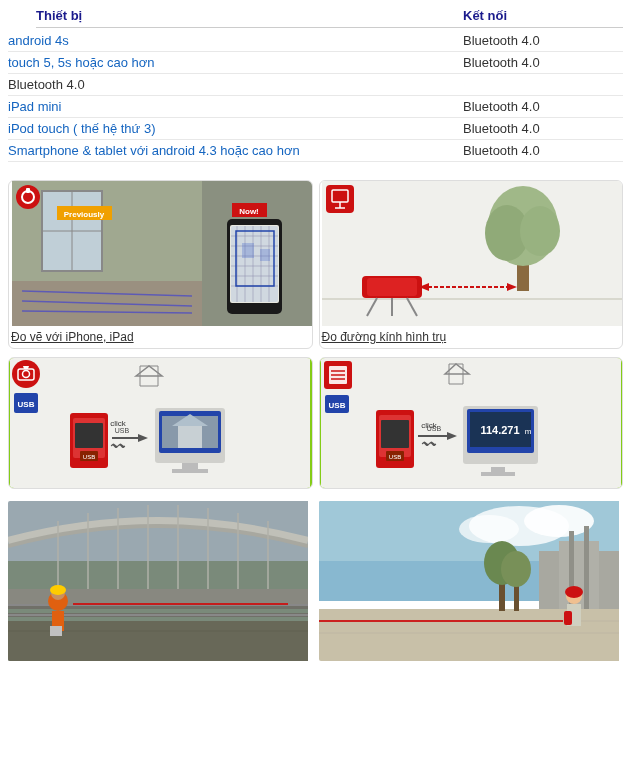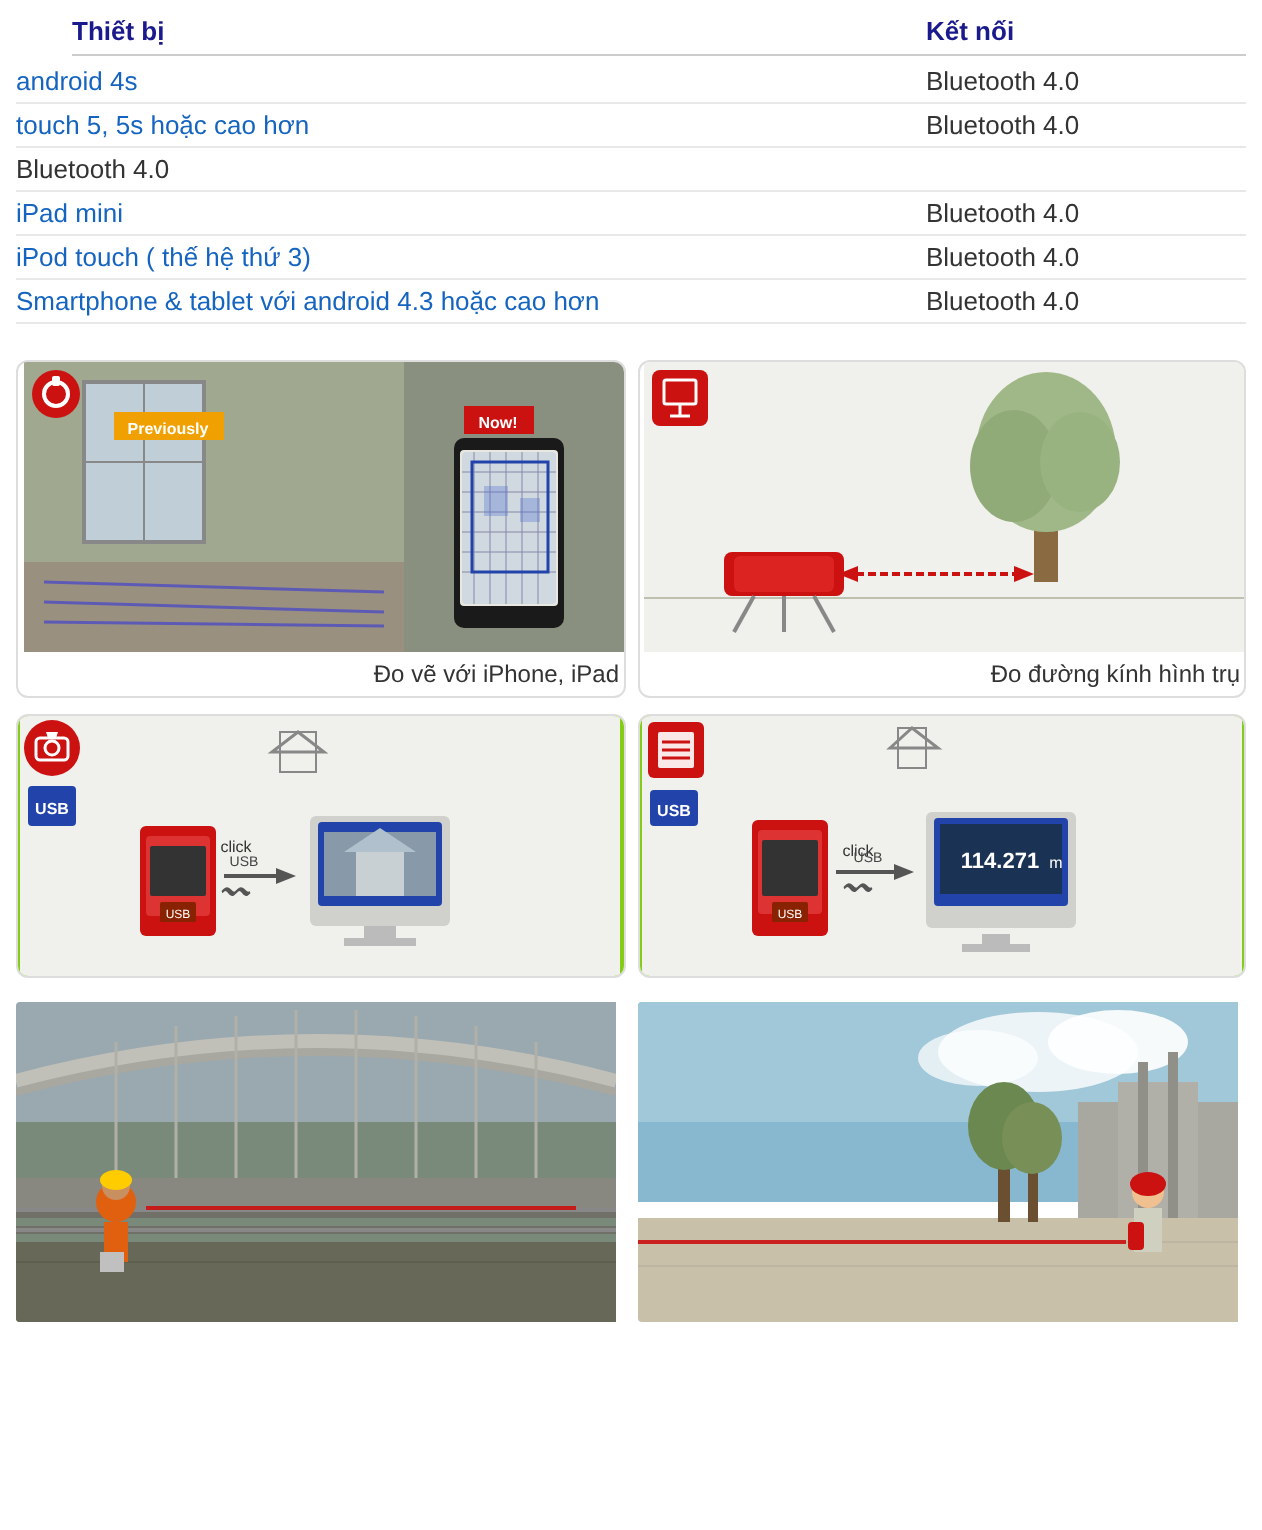--- a/index.html
+++ b/index.html
@@ -60,24 +60,25 @@
     .image-placeholder {
       width: 100%;
       height: 145px;
       display: flex;
       align-items: center;
       justify-content: flex-end;
       position: relative;
       overflow: hidden;
     }
     .caption {
-      text-align: right;
+      text-align: left;
       font-size: 12px;
       padding: 4px 2px;
       color: #333;
+      text-decoration: underline;
     }
     
     .images-row2 {
       display: flex;
       gap: 6px;
       padding: 4px 8px 8px 8px;
     }
     .image-card2 {
       flex: 1;
       border: 1px solid #ddd;

